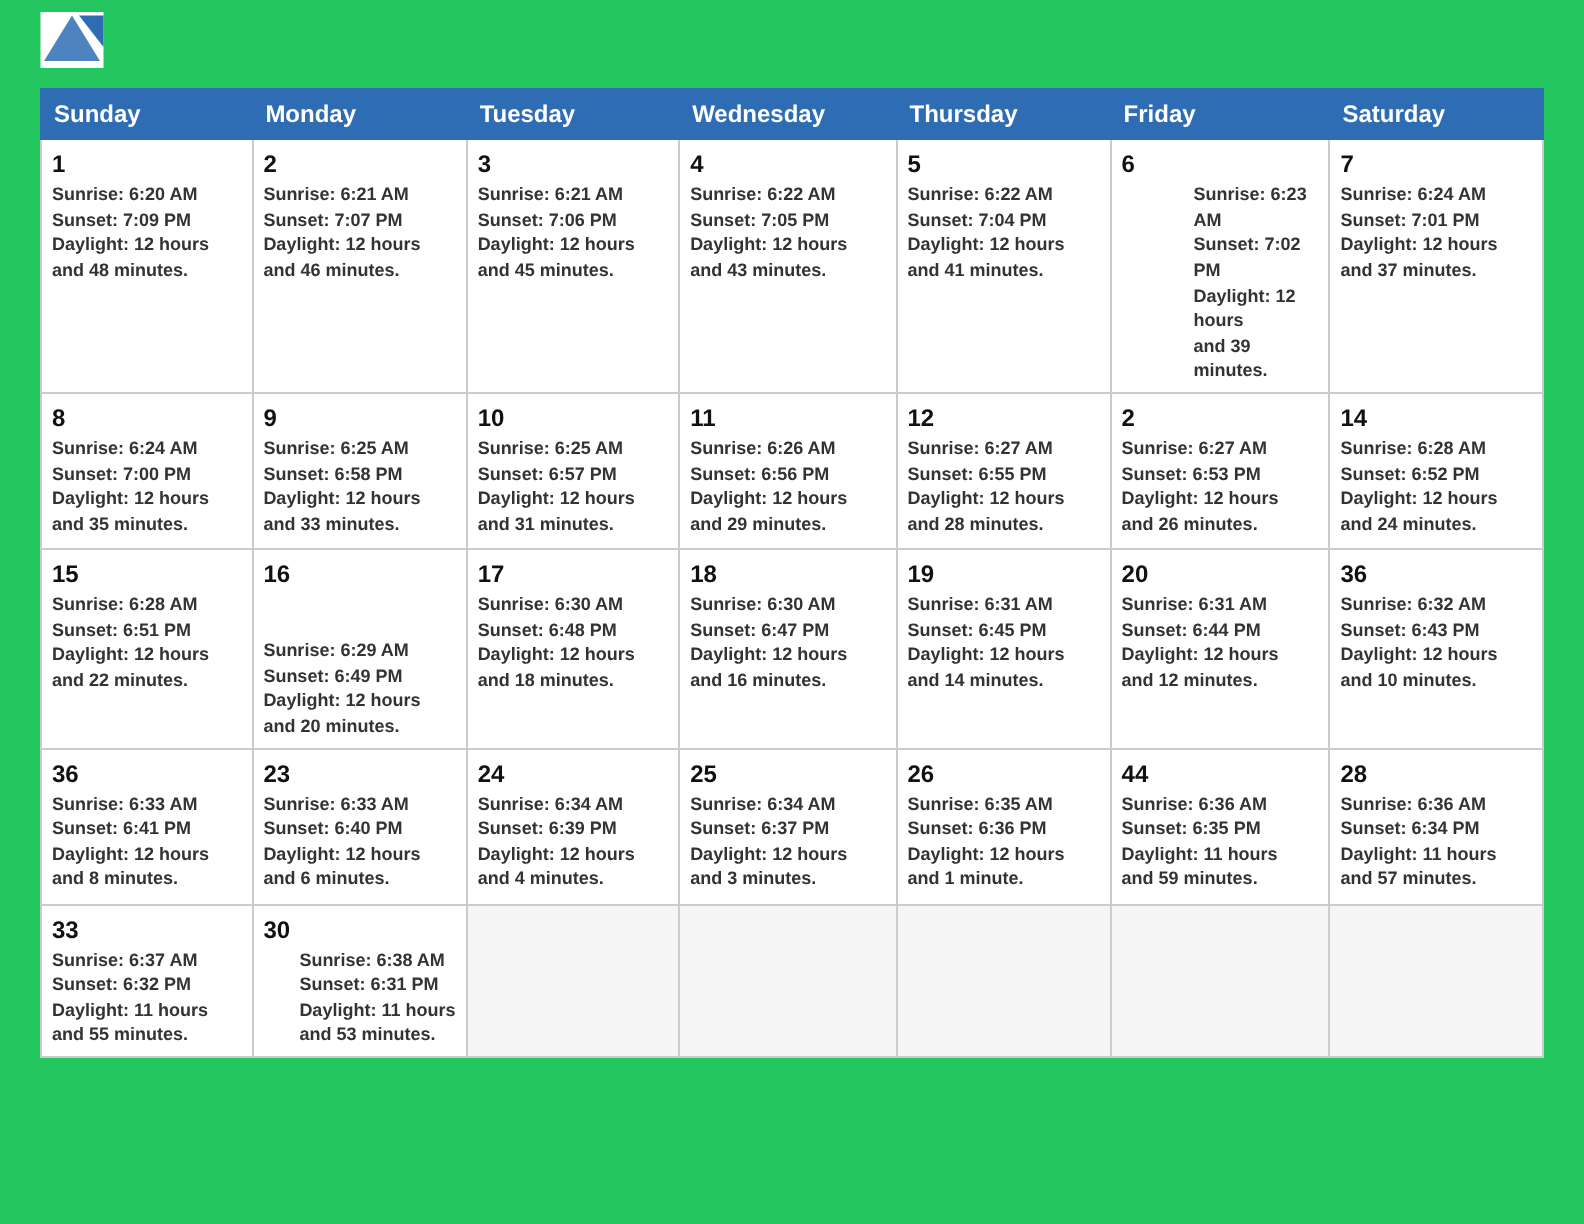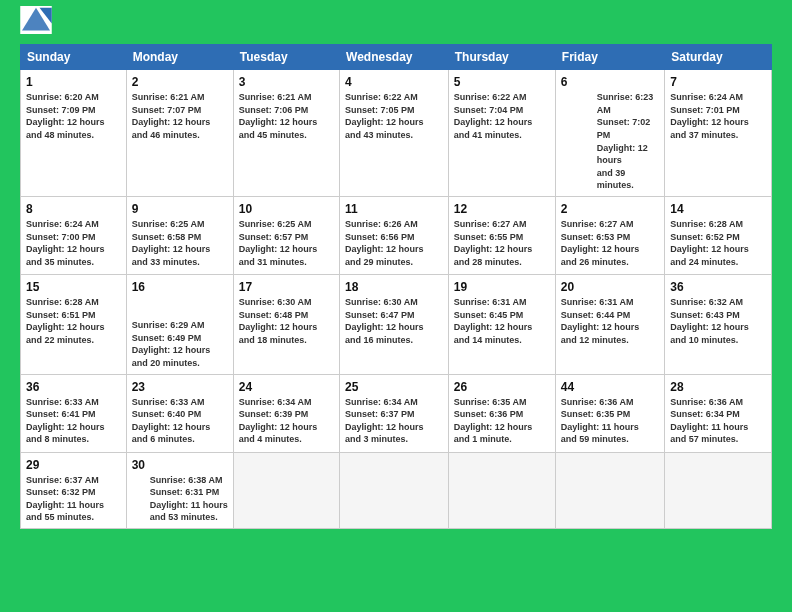--- a/index.html
+++ b/index.html
@@ -332,21 +332,21 @@
           <td>
             <span class="day-num">28</span>
             <div class="day-info" style="white-space: pre-line;">Sunrise: 6:36 AM
 Sunset: 6:34 PM
 Daylight: 11 hours
 and 57 minutes.</div>
           </td>
         </tr>
         <tr class="last-row">
           <td>
-            <span class="day-num">29</span>
+            <span class="day-num">33</span>
             <div class="day-info" style="white-space: pre-line;">Sunrise: 6:37 AM
 Sunset: 6:32 PM
 Daylight: 11 hours
 and 55 minutes.</div>
           </td>
           <td>
             <span class="day-num">30</span>
             <div class="day-info" style="white-space: pre-line; margin-left: 18px;">Sunrise: 6:38 AM
 Sunset: 6:31 PM
 Daylight: 11 hours

